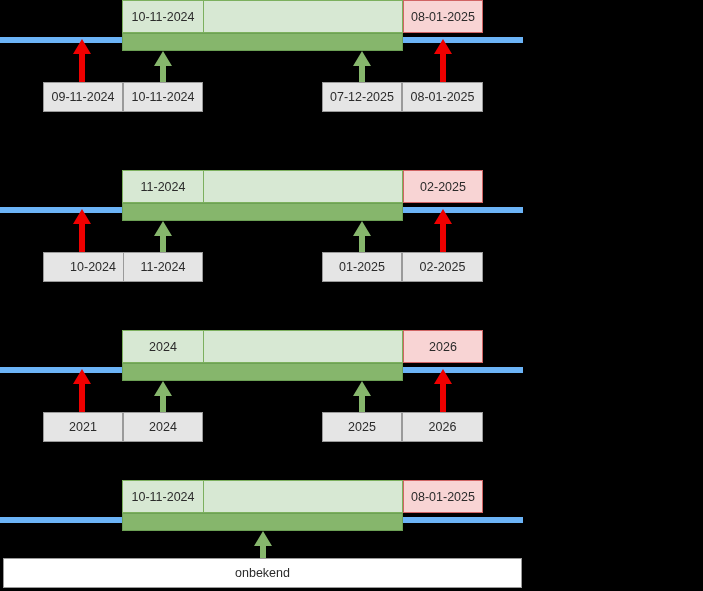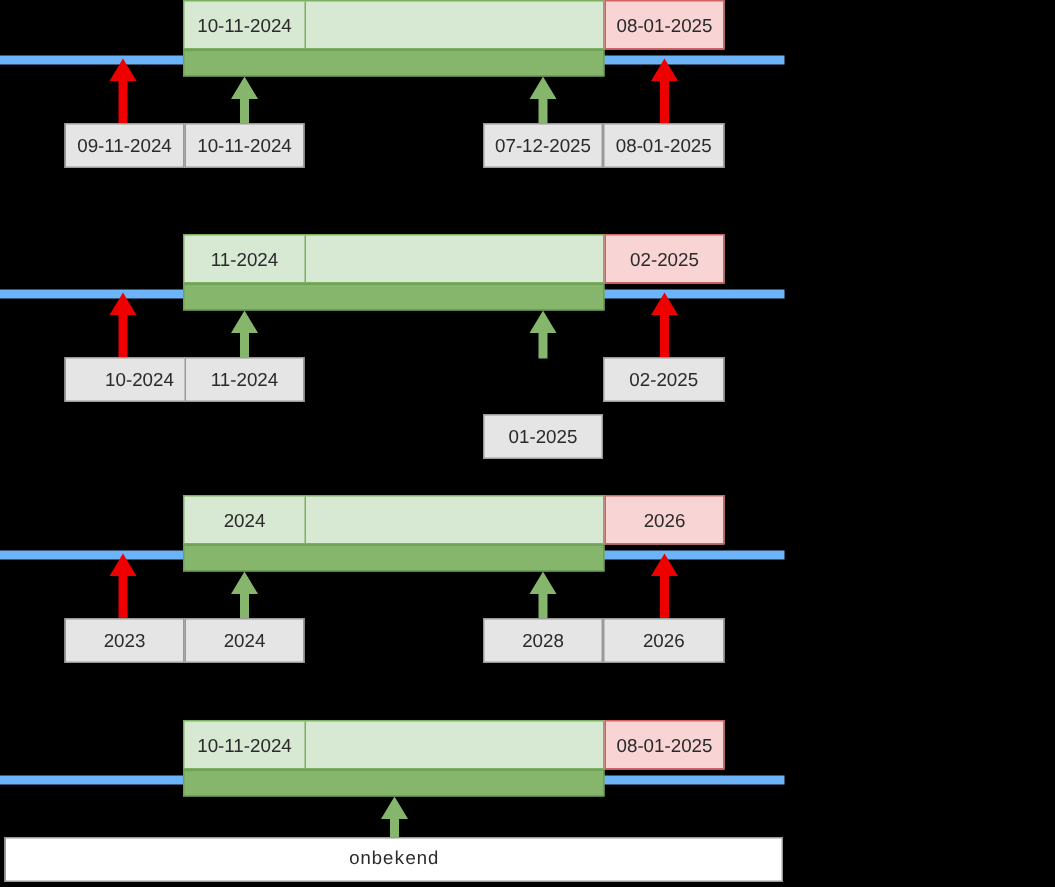--- a/index.html
+++ b/index.html
@@ -23,21 +23,21 @@
   .endbox{position:absolute;box-sizing:border-box;background:#f8d4d4;
           border:1px solid #d06464;display:flex;align-items:center;
           justify-content:center;font-size:12.5px;color:#2b2b2b;}
 
   
   .cap{position:absolute;box-sizing:border-box;background:#e5e5e5;
        border:1px solid #9a9a9a;display:flex;align-items:center;
        justify-content:center;font-size:12.5px;color:#2b2b2b;}
   .cap-wide{position:absolute;box-sizing:border-box;background:#fff;
        border:1px solid #9a9a9a;display:flex;align-items:center;
-       justify-content:center;font-size:12.5px;color:#2b2b2b;font-family:Liberation Mono, monospace;}
+       justify-content:center;font-size:12.5px;color:#2b2b2b;}
 
   
   .arrow{position:absolute;}
 </style>
 </head>
 <body>
 
 <div class="stage">
 
   <div class="row" style="top:0px;">
@@ -63,21 +63,21 @@
     <svg class="arrow" style="left:433px;top:38px;" width="20" height="46" viewBox="0 0 20 46">
       <path d="M10 1 L19 16 L13 16 L13 45 L7 45 L7 16 L1 16 Z" fill="#ef0000"></path>
     </svg>
 
     <div class="cap" style="left:43px;top:82px;width:80px;height:30px;">09-11-2024</div>
     <div class="cap" style="left:123px;top:82px;width:80px;height:30px;">10-11-2024</div>
     <div class="cap" style="left:322px;top:82px;width:80px;height:30px;">07-12-2025</div>
     <div class="cap" style="left:402px;top:82px;width:81px;height:30px;">08-01-2025</div>
   </div>
 
-  <div class="row" style="top:156px;">
+  <div class="row" style="top:170px;">
     <div class="axis" style="top:37px;"></div>
 
     <div class="band-top" style="left:122px;top:0px;width:281px;height:33px;">
       <div class="divider" style="left:80px;"></div>
       <div class="lbl" style="width:80px;">11-2024</div>
     </div>
     <div class="band-bot" style="left:122px;top:33px;width:281px;height:18px;"></div>
 
     <div class="endbox" style="left:403px;top:0px;width:80px;height:33px;">02-2025</div>
 
@@ -89,21 +89,21 @@
     </svg>
     <svg class="arrow" style="left:352px;top:50px;" width="20" height="34" viewBox="0 0 20 34">
       <path d="M10 1 L19 16 L13 16 L13 33 L7 33 L7 16 L1 16 Z" fill="#86b66c"></path>
     </svg>
     <svg class="arrow" style="left:433px;top:38px;" width="20" height="46" viewBox="0 0 20 46">
       <path d="M10 1 L19 16 L13 16 L13 45 L7 45 L7 16 L1 16 Z" fill="#ef0000"></path>
     </svg>
 
     <div class="cap" style="left:43px;top:82px;width:100px;height:30px;">10-2024</div>
     <div class="cap" style="left:123px;top:82px;width:80px;height:30px;">11-2024</div>
-    <div class="cap" style="left:322px;top:82px;width:80px;height:30px;margin-top:38px;">01-2025</div>
+    <div class="cap" style="left:322px;top:82px;width:80px;height:30px;">01-2025</div>
     <div class="cap" style="left:402px;top:82px;width:81px;height:30px;">02-2025</div>
   </div>
 
   <div class="row" style="top:330px;">
     <div class="axis" style="top:37px;"></div>
 
     <div class="band-top" style="left:122px;top:0px;width:281px;height:33px;">
       <div class="divider" style="left:80px;"></div>
       <div class="lbl" style="width:80px;">2024</div>
     </div>
@@ -117,23 +117,23 @@
     <svg class="arrow" style="left:153px;top:50px;" width="20" height="34" viewBox="0 0 20 34">
       <path d="M10 1 L19 16 L13 16 L13 33 L7 33 L7 16 L1 16 Z" fill="#86b66c"></path>
     </svg>
     <svg class="arrow" style="left:352px;top:50px;" width="20" height="34" viewBox="0 0 20 34">
       <path d="M10 1 L19 16 L13 16 L13 33 L7 33 L7 16 L1 16 Z" fill="#86b66c"></path>
     </svg>
     <svg class="arrow" style="left:433px;top:38px;" width="20" height="46" viewBox="0 0 20 46">
       <path d="M10 1 L19 16 L13 16 L13 45 L7 45 L7 16 L1 16 Z" fill="#ef0000"></path>
     </svg>
 
-    <div class="cap" style="left:43px;top:82px;width:80px;height:30px;">2023</div>
+    <div class="cap" style="left:43px;top:82px;width:80px;height:30px;">2021</div>
     <div class="cap" style="left:123px;top:82px;width:80px;height:30px;">2024</div>
-    <div class="cap" style="left:322px;top:82px;width:80px;height:30px;">2028</div>
+    <div class="cap" style="left:322px;top:82px;width:80px;height:30px;">2025</div>
     <div class="cap" style="left:402px;top:82px;width:81px;height:30px;">2026</div>
   </div>
 
   <div class="row" style="top:480px;height:111px;">
     <div class="axis" style="top:37px;"></div>
 
     <div class="band-top" style="left:122px;top:0px;width:281px;height:33px;">
       <div class="divider" style="left:80px;"></div>
       <div class="lbl" style="width:80px;">10-11-2024</div>
     </div>

